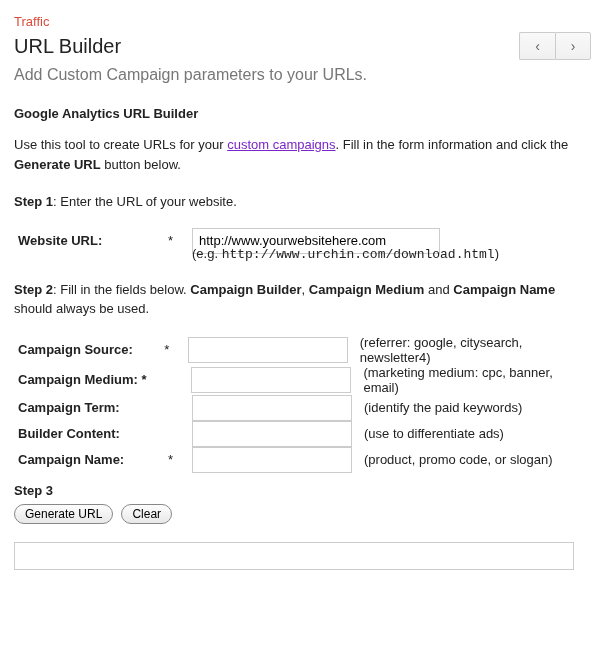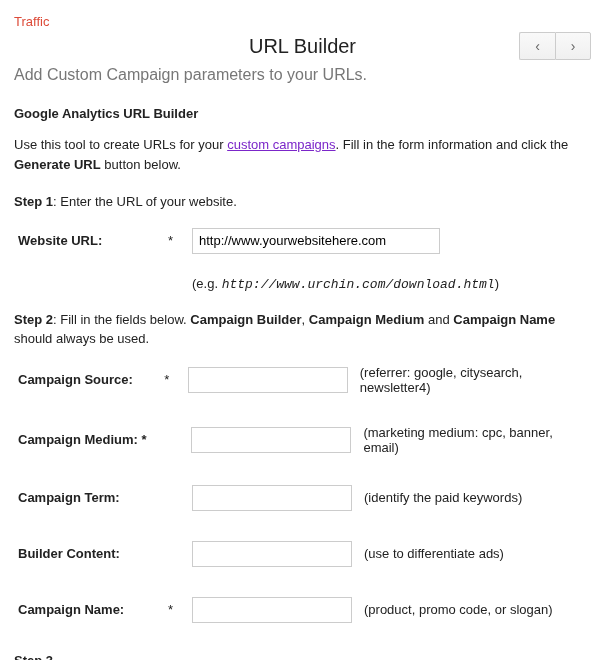--- a/index.html
+++ b/index.html
@@ -15,21 +15,20 @@
     .category {
       color: #dd4b39;
       font-size: 13px;
       margin-bottom: 6px;
     }
     .title {
       font-size: 20px;
       font-weight: normal;
       color: #222;
       margin-bottom: 8px;
-      text-align: center;
     }
     .subtitle {
       color: #777;
       font-size: 16px;
       margin-bottom: 22px;
     }
     .nav-buttons {
       position: absolute;
       right: 0;
       top: 18px;
@@ -62,21 +61,21 @@
     .para a { color: #7b26c9; text-decoration: underline; text-align: right; }
     .step-line {
       font-size: 13px;
       margin-bottom: 16px;
       line-height: 1.5;
     }
     .step-line b { font-weight: bold; }
     .form-row {
       display: flex;
       align-items: center;
-      margin-bottom: 30px;
+      margin-bottom: 0;
       padding-left: 4px;
     }
     .form-label {
       width: 150px;
       font-weight: bold;
       font-size: 13px;
     }
     .req { width: 24px; font-size: 13px; }
     .text-input {
       border: 1px solid #ccc;
@@ -91,21 +90,21 @@
       margin-left: 12px;
       font-size: 13px;
       color: #222;
     }
     .example-row {
       padding-left: 178px;
       font-size: 13px;
       margin-top: -8px;
       margin-bottom: 18px;
     }
-    .example-row .mono { font-family: "Courier New", monospace; font-style: italic; }
+    .example-row .mono { font-family: "Courier New", monospace; }
     .step3 {
       font-weight: bold;
       font-size: 13px;
       margin-top: 10px;
       margin-bottom: 6px;
     }
     .btn-row {
       display: flex;
       gap: 8px;
       margin-bottom: 18px;

